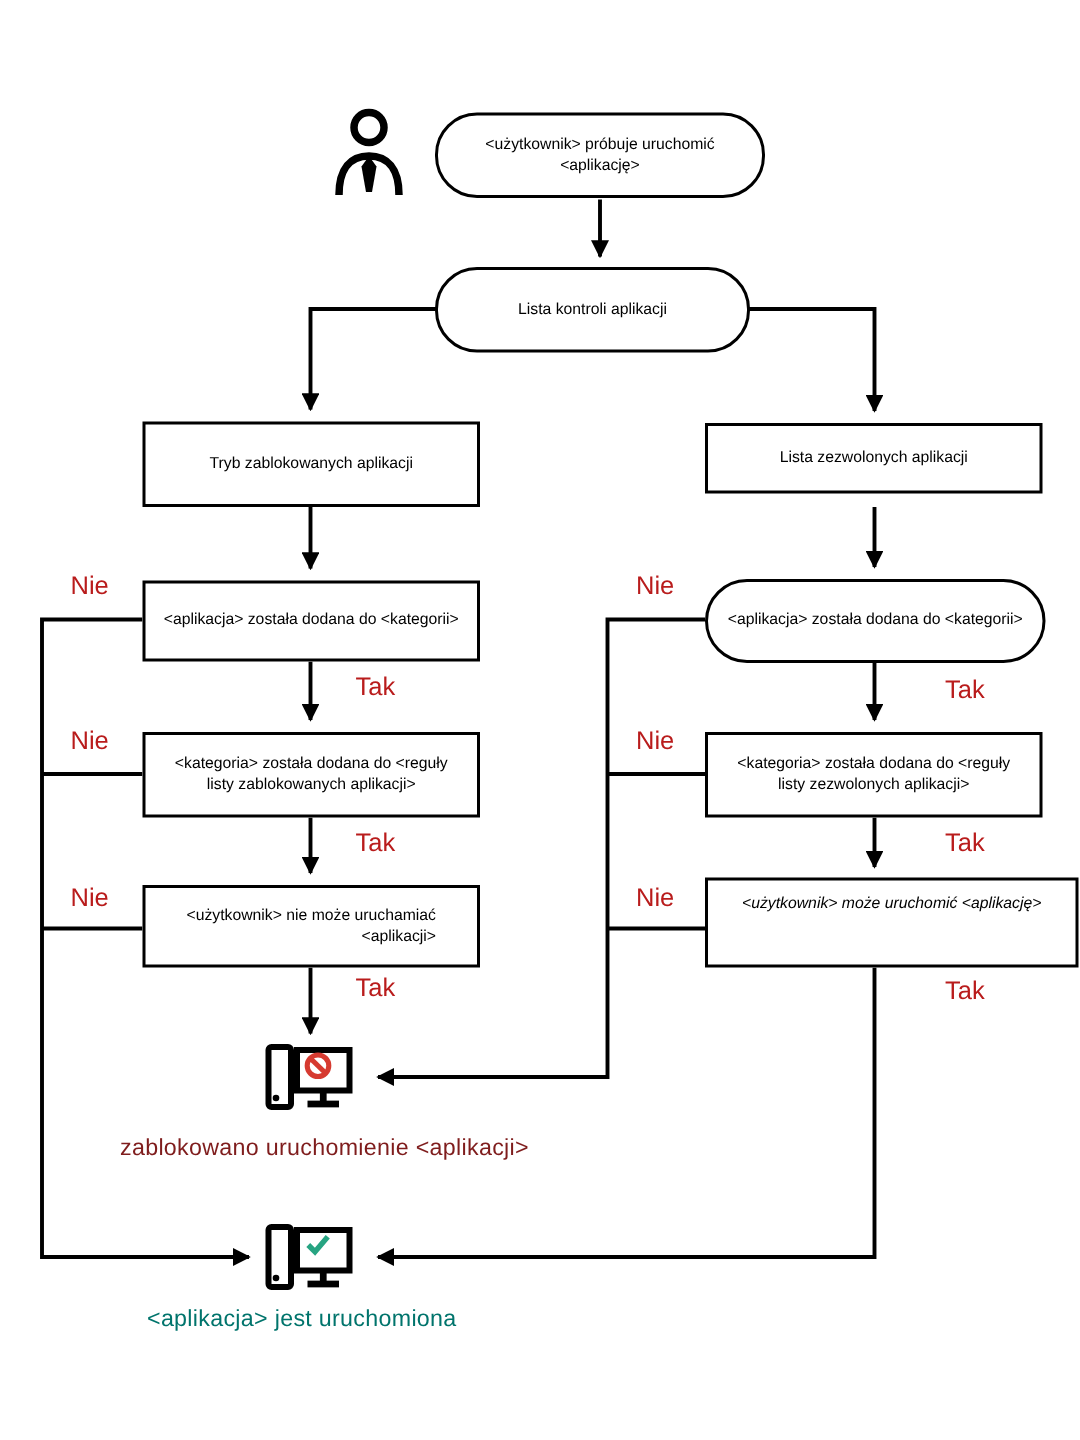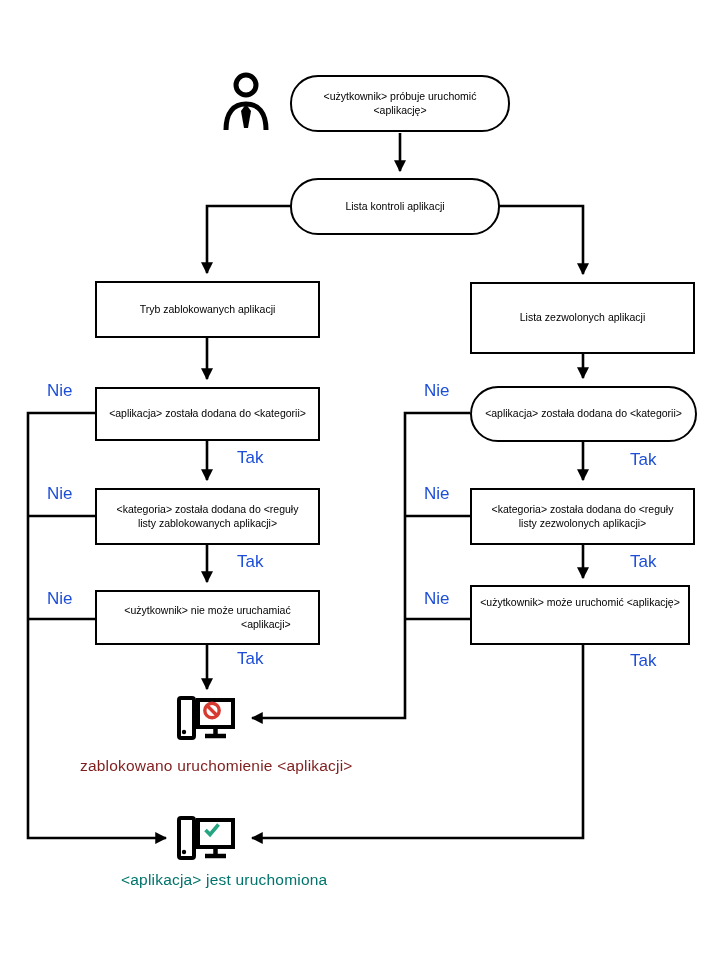--- a/index.html
+++ b/index.html
@@ -10,21 +10,21 @@
   }
   #lines{position:absolute;left:0;top:0;z-index:0;}
   .node{
     position:absolute;z-index:1;background:#fff;border:2.5px solid #000;
     box-sizing:border-box;display:flex;align-items:center;justify-content:center;
     text-align:center;font-size:10.5px;line-height:1.3;padding:2px 6px;
   }
   .stadium{border-radius:28px;}
   .node .inner span{display:block;}
   .edge-label{
-    position:absolute;z-index:1;font-size:17px;color:#1d4ed8;
+    position:absolute;z-index:1;font-size:17px;color:#b91c1c;
     background:transparent;white-space:nowrap;
   }
   .outcome-text{
     position:absolute;z-index:1;font-size:15.5px;letter-spacing:.2px;white-space:nowrap;
   }
   .icon-abs{position:absolute;z-index:2;}
 </style>
 </head>
 <body>
 
@@ -87,36 +87,36 @@
   </div>
 </div>
 
 <div class="node" style="left:95px;top:590px;width:225px;height:55px;text-align:right;">
   <div class="inner">
     <span>&lt;użytkownik&gt; nie może uruchamiać</span>
     <span>&lt;aplikacji&gt;</span>
   </div>
 </div>
 
-<div class="node" style="left:470px;top:282px;width:225px;height:72px;">
+<div class="node" style="left:470px;top:282px;width:225px;height:47px;">
   <span>Lista zezwolonych aplikacji</span>
 </div>
 
 <div class="node stadium" style="left:470px;top:386px;width:227px;height:56px;white-space:nowrap;">
   <span>&lt;aplikacja&gt;  została dodana do  &lt;kategorii&gt;</span>
 </div>
 
 <div class="node" style="left:470px;top:488px;width:225px;height:57px;">
   <div class="inner">
     <span>&lt;kategoria&gt; została dodana do &lt;reguły</span>
     <span>listy zezwolonych aplikacji&gt;</span>
   </div>
 </div>
 
-<div class="node" style="left:470px;top:585px;width:220px;height:60px;align-items:flex-start;padding-top:9px;white-space:nowrap;">
+<div class="node" style="left:470px;top:585px;width:249px;height:60px;align-items:flex-start;padding-top:9px;white-space:nowrap;font-style:italic;">
   <span>&lt;użytkownik&gt; może uruchomić &lt;aplikację&gt;</span>
 </div>
 
 <div class="edge-label" style="left:47px;top:381px;">Nie</div>
 <div class="edge-label" style="left:47px;top:484px;">Nie</div>
 <div class="edge-label" style="left:47px;top:589px;">Nie</div>
 <div class="edge-label" style="left:237px;top:448px;">Tak</div>
 <div class="edge-label" style="left:237px;top:552px;">Tak</div>
 <div class="edge-label" style="left:237px;top:649px;">Tak</div>
 <div class="edge-label" style="left:424px;top:381px;">Nie</div>
@@ -142,13 +142,13 @@
   <rect x="3" y="2" width="15" height="40" rx="2" fill="#fff" stroke="#000" stroke-width="4"></rect>
   <circle cx="8" cy="36" r="2.2" fill="#000"></circle>
   <rect x="22" y="4" width="35" height="27" fill="#fff" stroke="#000" stroke-width="4"></rect>
   <path d="M39.5,31 L39.5,38" stroke="#000" stroke-width="4.5" fill="none"></path>
   <path d="M29,40 L50,40" stroke="#000" stroke-width="4.5" fill="none"></path>
   <path d="M29.5,14 L34,18.5 L42.5,8.5" fill="none" stroke-width="3.6" style="stroke: rgb(39, 164, 130);"></path>
 </svg>
 
 <div class="outcome-text" style="left: 80px; top: 757px; color: #7f1d1d;">zablokowano uruchomienie  &lt;aplikacji&gt;</div>
 
-<div class="outcome-text" style="left: 121px; top: 871px; color: rgb(0, 116, 108);">&lt;aplikacja&gt; jest uruchomiona</div>
+<div class="outcome-text" style="left: 98px; top: 871px; color: rgb(0, 116, 108);">&lt;aplikacja&gt; jest uruchomiona</div>
 
 </body></html>

